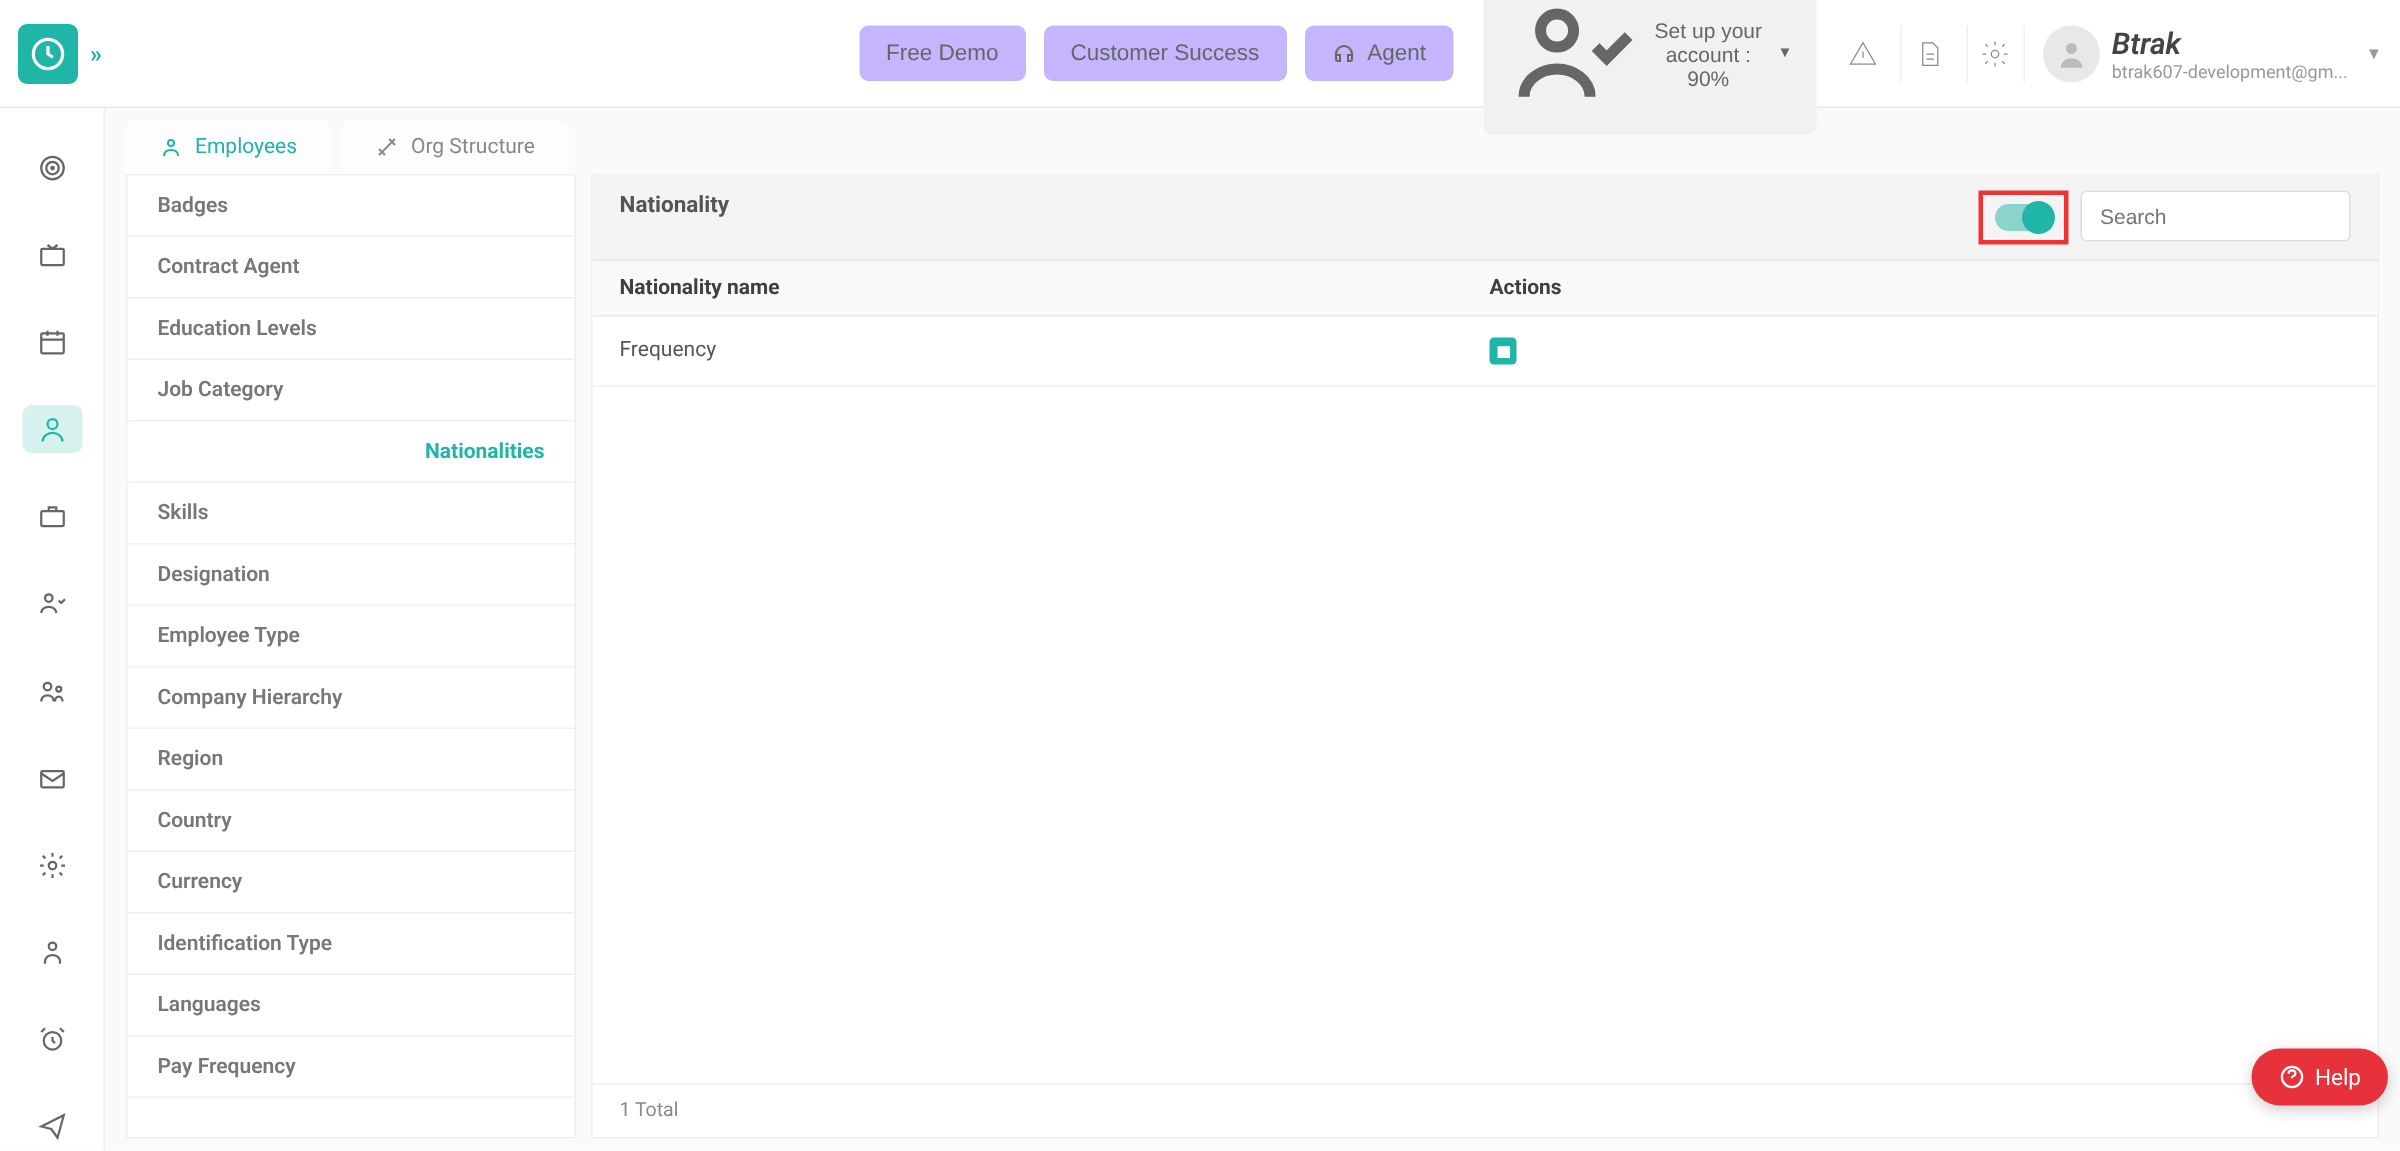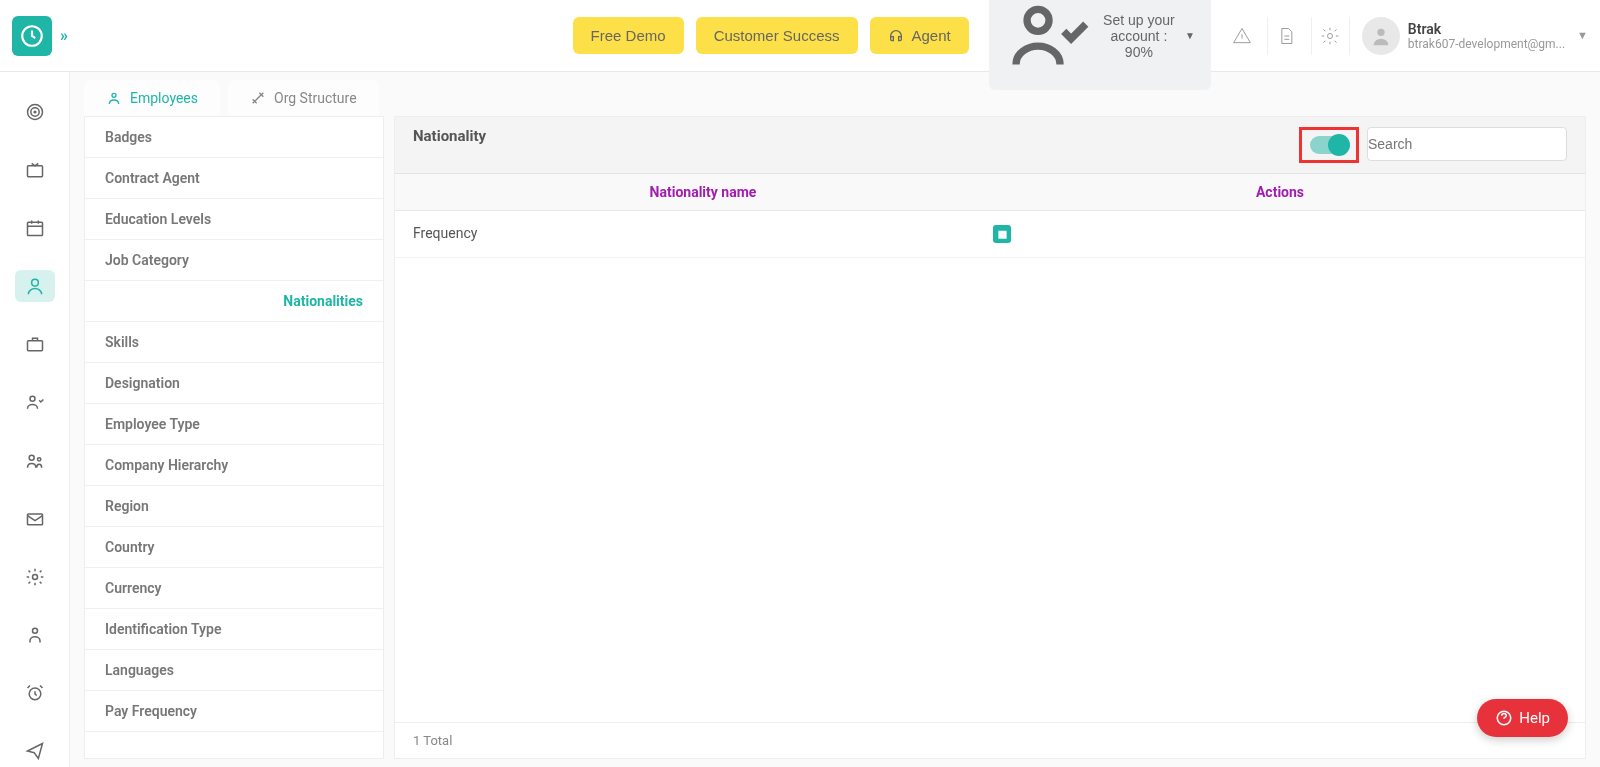--- a/index.html
+++ b/index.html
@@ -6,32 +6,32 @@
     body { font-family: -apple-system, BlinkMacSystemFont, "Segoe UI", Roboto, sans-serif; background: #fafafa; color: #333; }
     
     
     .header { display: flex; align-items: center; height: 72px; background: #fff; border-bottom: 1px solid #e8e8e8; padding: 0 12px; }
     .logo-container { display: flex; align-items: center; gap: 8px; width: 60px; }
     .logo { width: 40px; height: 40px; background: #1fb5a7; border-radius: 6px; display: flex; align-items: center; justify-content: center; }
     .logo svg { width: 26px; height: 26px; stroke: #fff; fill: none; stroke-width: 2; }
     .expand-icon { color: #1fb5a7; font-size: 16px; font-weight: bold; cursor: pointer; }
     .header-spacer { flex: 1; }
     .header-buttons { display: flex; gap: 12px; align-items: center; }
-    .header-btn { background: #fde047; border: none; padding: 10px 18px; border-radius: 6px; color: #666; font-size: 15px; cursor: pointer; display: flex; align-items: center; gap: 8px; }
+    .header-btn { background: #c4b5fd; border: none; padding: 10px 18px; border-radius: 6px; color: #666; font-size: 15px; cursor: pointer; display: flex; align-items: center; gap: 8px; }
     .header-btn svg { width: 16px; height: 16px; }
     .setup-btn { background: #f0f1f3; border: none; padding: 10px 16px; border-radius: 6px; color: #666; font-size: 14px; cursor: pointer; display: flex; align-items: center; gap: 8px; margin-left: 8px; }
     .header-icons { display: flex; align-items: center; gap: 6px; margin-left: 12px; }
     .header-icon { width: 38px; height: 38px; display: flex; align-items: center; justify-content: center; cursor: pointer; color: #888; border-left: 1px solid #f0f0f0; }
     .header-icon:first-child { border-left: none; }
     .header-icon svg { width: 20px; height: 20px; stroke: currentColor; fill: none; }
     .user-section { display: flex; align-items: center; gap: 8px; padding-left: 12px; border-left: 1px solid #f0f0f0; cursor: pointer; }
     .avatar { width: 38px; height: 38px; border-radius: 50%; background: #e8e8e8; display: flex; align-items: center; justify-content: center; }
     .avatar svg { width: 22px; height: 22px; fill: #bbb; }
     .user-info { display: flex; flex-direction: column; }
-    .user-name { font-size: 14px; font-weight: 600; color: #444; }
+    .user-name { font-size: 20px; font-weight: 600; color: #444; font-style: italic; }
     .user-email { font-size: 12px; color: #999; max-width: 180px; overflow: hidden; text-overflow: ellipsis; white-space: nowrap; }
     .dropdown-chevron { color: #999; font-size: 11px; margin-left: 4px; }
     
     
     .main-layout { display: flex; height: calc(100vh - 72px); }
     
     
     .left-nav { width: 70px; background: #fff; display: flex; flex-direction: column; align-items: center; padding-top: 24px; gap: 26px; border-right: 1px solid #eee; }
     .nav-item { width: 40px; height: 40px; display: flex; align-items: center; justify-content: center; color: #666; cursor: pointer; border-radius: 6px; }
     .nav-item.active { background: #d6f1ee; color: #1fb5a7; }
@@ -58,34 +58,34 @@
     
     .main-panel { flex: 1; display: flex; flex-direction: column; background: #fff; border: 1px solid #eee; position: relative; }
     .panel-header { display: flex; align-items: flex-start; padding: 10px 18px; background: #f4f4f4; border-bottom: 1px solid #e4e4e4; }
     .panel-title { font-weight: 700; color: #555; font-size: 15px; flex: 1; }
     
     
     .toggle-highlight { border: 3px solid #e33; padding: 6px 8px; margin-right: 8px; }
     .toggle { width: 38px; height: 18px; background: #8ad4cc; border-radius: 10px; position: relative; cursor: pointer; }
     .toggle-knob { position: absolute; right: -2px; top: -2px; width: 22px; height: 22px; background: #1fb5a7; border-radius: 50%; }
     
-    .search-input { width: 200px; padding: 8px 0; border: 1px solid #ddd; border-radius: 4px; font-size: 14px; color: #666; }
-    
-    .table-header { display: flex; padding: 10px 18px; background: #f9f9f9; border-bottom: 1px solid #e8e8e8; font-weight: 700; color: #a21caf; font-size: 14px; text-align: center; }
+    .search-input { width: 180px; padding: 8px 12px; border: 1px solid #ddd; border-radius: 4px; font-size: 14px; color: #666; }
+    
+    .table-header { display: flex; padding: 10px 18px; background: #f9f9f9; border-bottom: 1px solid #e8e8e8; font-weight: 700; color: #404040; font-size: 14px; }
     .col-name { flex: 0 0 580px; }
     .col-actions { flex: 1; }
     
     .table-row { display: flex; padding: 14px 18px; border-bottom: 1px solid #f2f2f2; font-size: 14px; color: #555; }
     .action-btn { width: 18px; height: 18px; background: #1fb5a7; border-radius: 3px; display: flex; align-items: center; justify-content: center; cursor: pointer; }
     .action-btn svg { width: 11px; height: 11px; fill: #fff; }
     
     .panel-footer { margin-top: auto; padding: 10px 18px; font-size: 13px; color: #888; border-top: 1px solid #eee; }
     
     
-    .help-fab { position: fixed; bottom: 30px; right: 32px; background: #e8323b; color: #fff; padding: 10px 18px; border-radius: 22px; display: flex; align-items: center; gap: 6px; font-size: 15px; cursor: pointer; box-shadow: 0 3px 10px rgba(0,0,0,.2); }
+    .help-fab { position: fixed; bottom: 30px; right: 8px; background: #e8323b; color: #fff; padding: 10px 18px; border-radius: 22px; display: flex; align-items: center; gap: 6px; font-size: 15px; cursor: pointer; box-shadow: 0 3px 10px rgba(0,0,0,.2); }
     .help-fab svg { width: 18px; height: 18px; stroke: #fff; fill: none; stroke-width: 2; }
   </style>
 </head>
 <body>
 
 <div class="header">
   <div class="logo-container">
     <div class="logo">
       <svg viewBox="0 0 24 24">
           <circle cx="12" cy="12" r="9"></circle>

